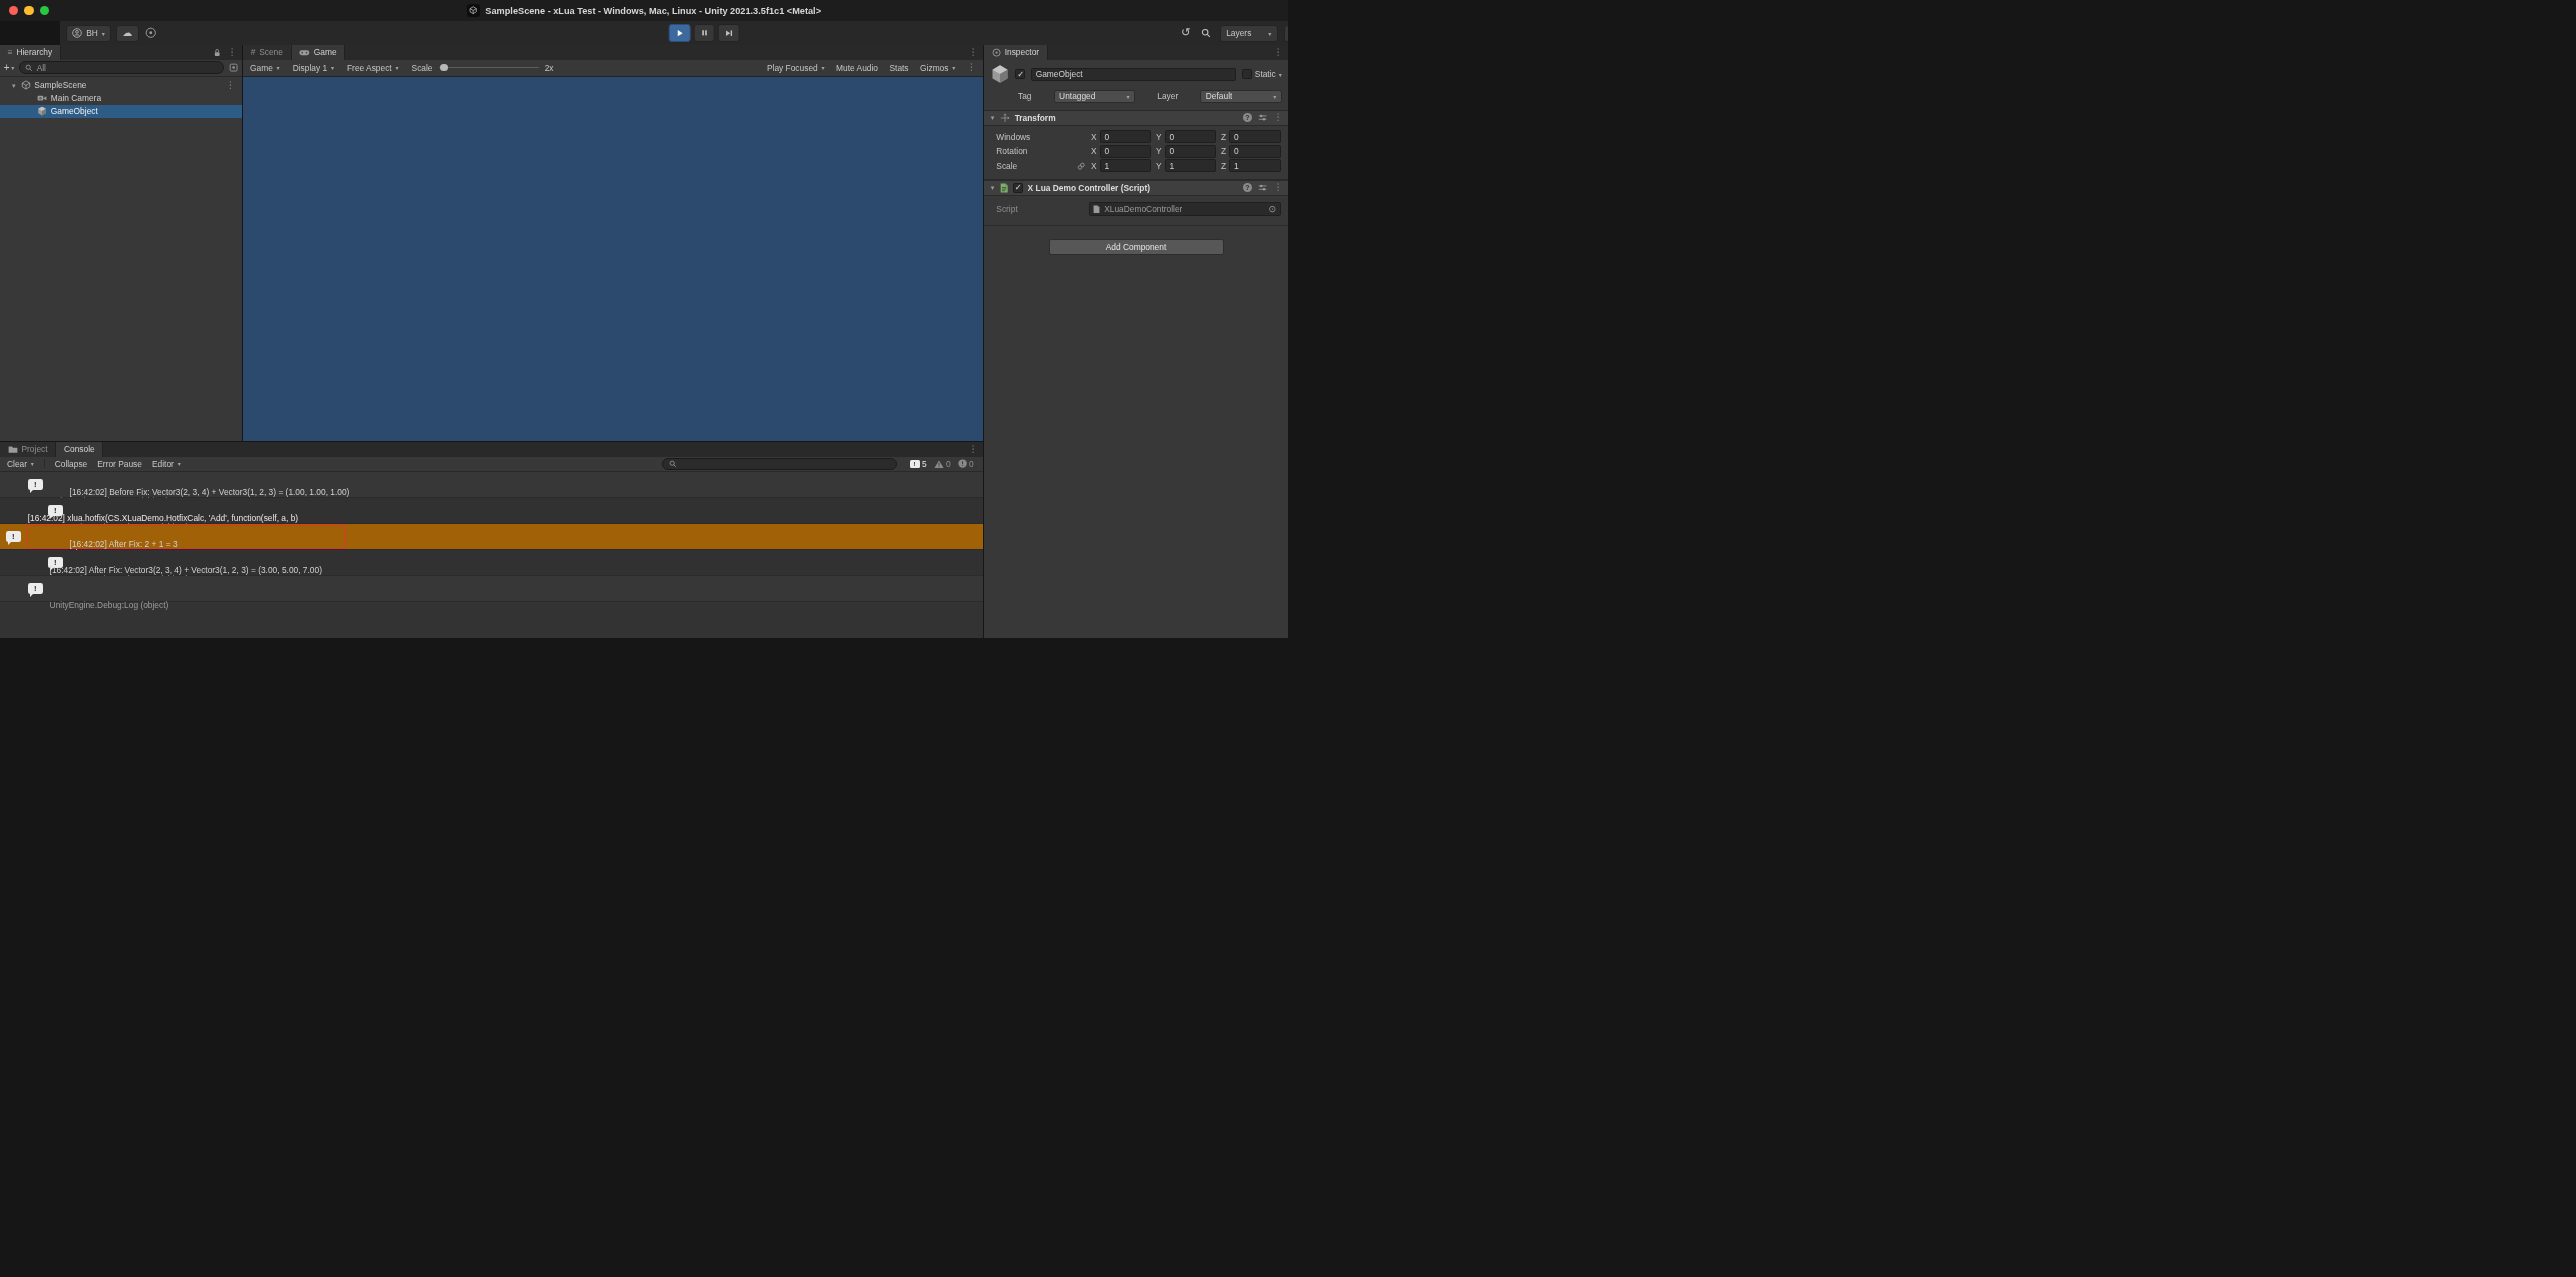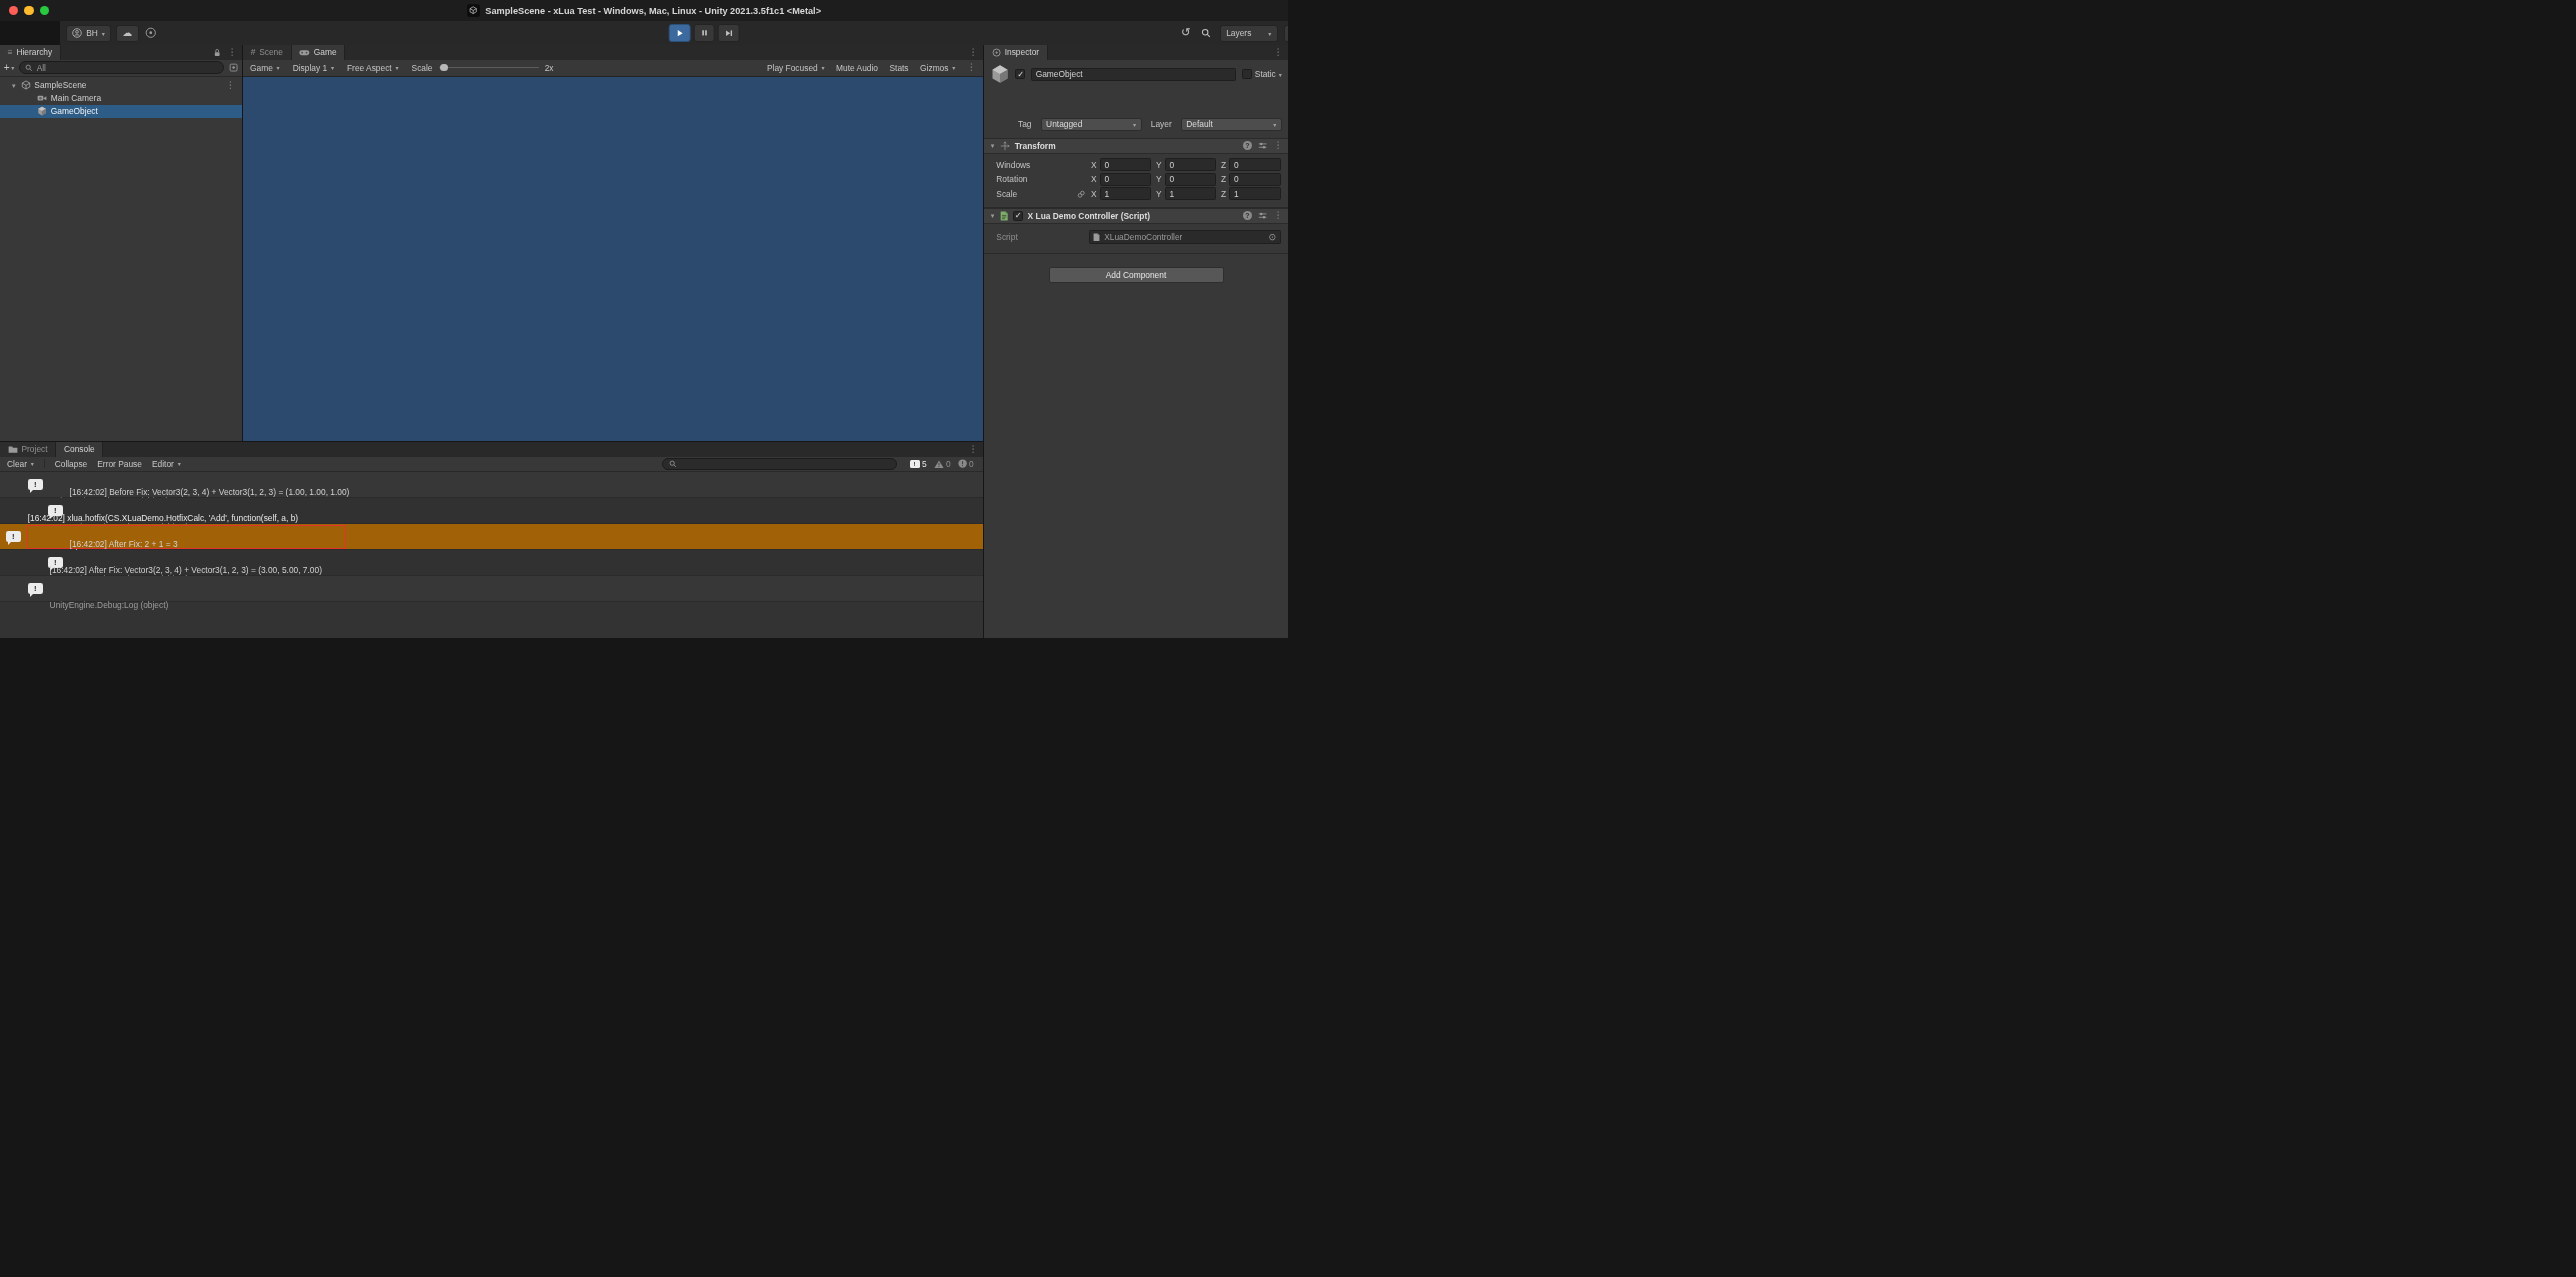--- a/index.html
+++ b/index.html
@@ -85,21 +85,21 @@
   .bubble.sm { width:10px; height:8.4px; font-size:6.1px; border-radius:1.5px; }
   .bubble.sm::after { display:none; }
   .annotation-box { position:absolute; left:27px; top:0.8px; width:319px; height:24px; border:1.5px solid #e0352b; pointer-events:none; }
 
   
   #inspector { left:984px; top:45px; width:304px; height:593px; }
   .go-row { display:flex; align-items:center; gap:5.4px; padding:4.6px 6.1px 3.1px 6.1px; }
   .go-icon { flex:none; }
   .name-field { flex:1; }
   .static-group { display:flex; align-items:center; gap:3.1px; color:#c8c8c8; }
-  .tagrow { display:flex; align-items:center; gap:9px; padding:2.3px 6.1px 7px 34px;margin-top:28px; }
+  .tagrow { display:flex; align-items:center; gap:22px; padding:2.3px 6.1px 7px 34px; }
   .tagrow .dropdown { flex:1; min-width:0; }
   .tagrow .lbl { color:#c4c4c4; flex:none; }
   .comp-header { height:16px; background:#3f3f3f; border-top:0.8px solid #2a2a2a; border-bottom:0.8px solid #2a2a2a; display:flex; align-items:center; gap:4.6px; padding:0 5.4px; }
   .comp-title { font-weight:bold; color:#dedede; }
   .hicons { margin-left:auto; display:flex; align-items:center; gap:6.1px; }
   .help-circ { width:9.2px; height:9.2px; border-radius:50%; background:#8a8a8a; color:#2c2c2c; font-size:7px; font-weight:bold; display:flex; align-items:center; justify-content:center; }
   .comp-body { padding:3.8px 0 5.4px; border-bottom:0.8px solid #2a2a2a; }
   .prop-row { height:14.6px; display:flex; align-items:center; gap:2.3px; padding:0 7px 0 12.3px; }
   .prop-label { width:77px; flex:none; color:#c4c4c4; }
   .link-slot { width:11.5px; flex:none; display:flex; justify-content:center; }

